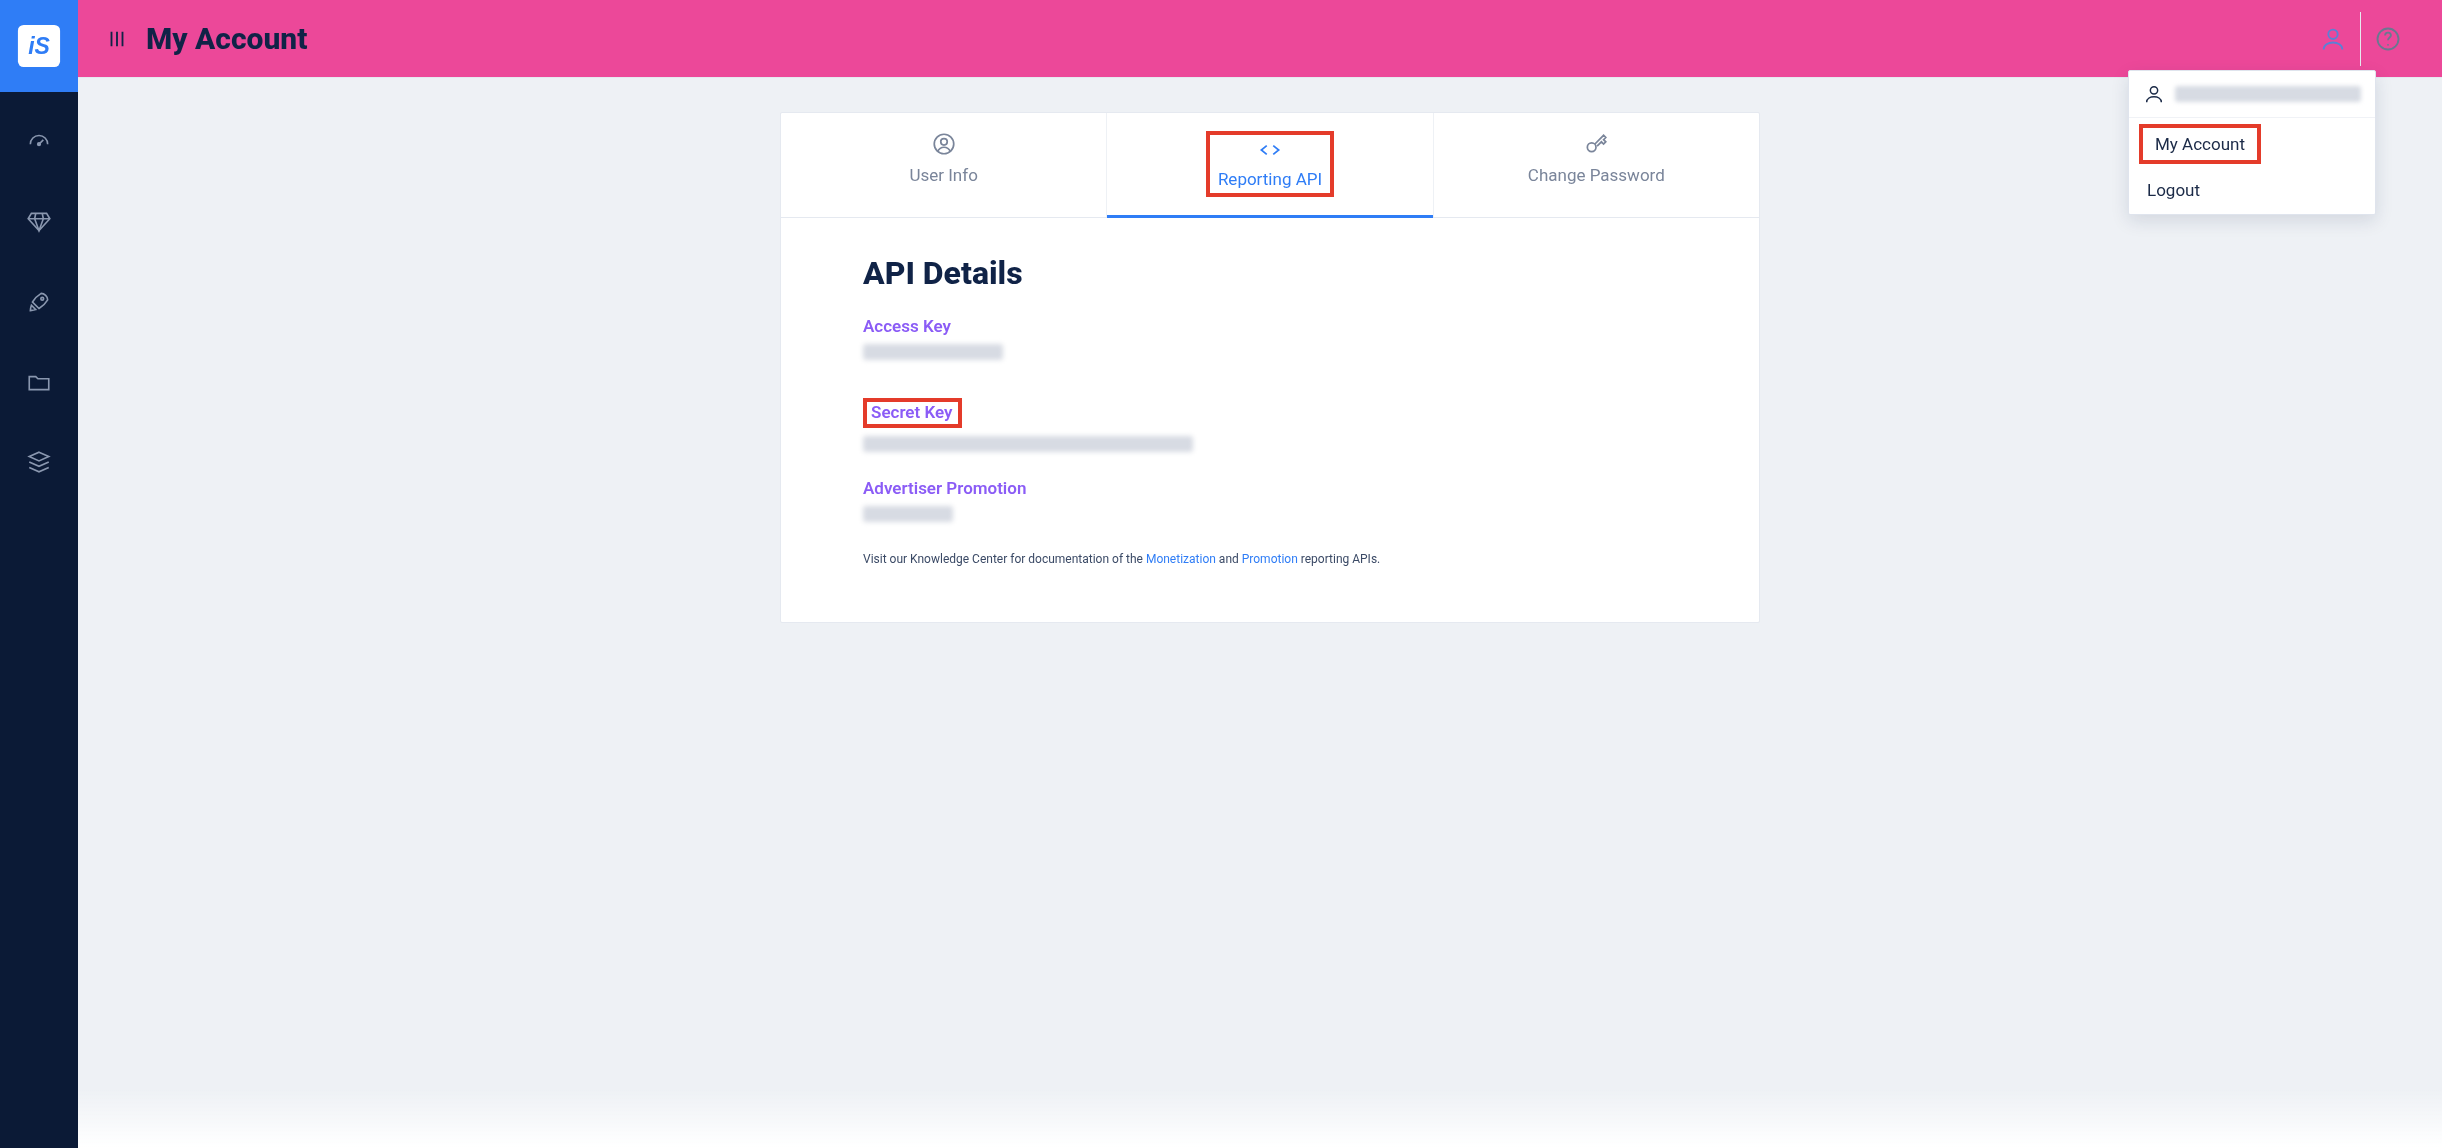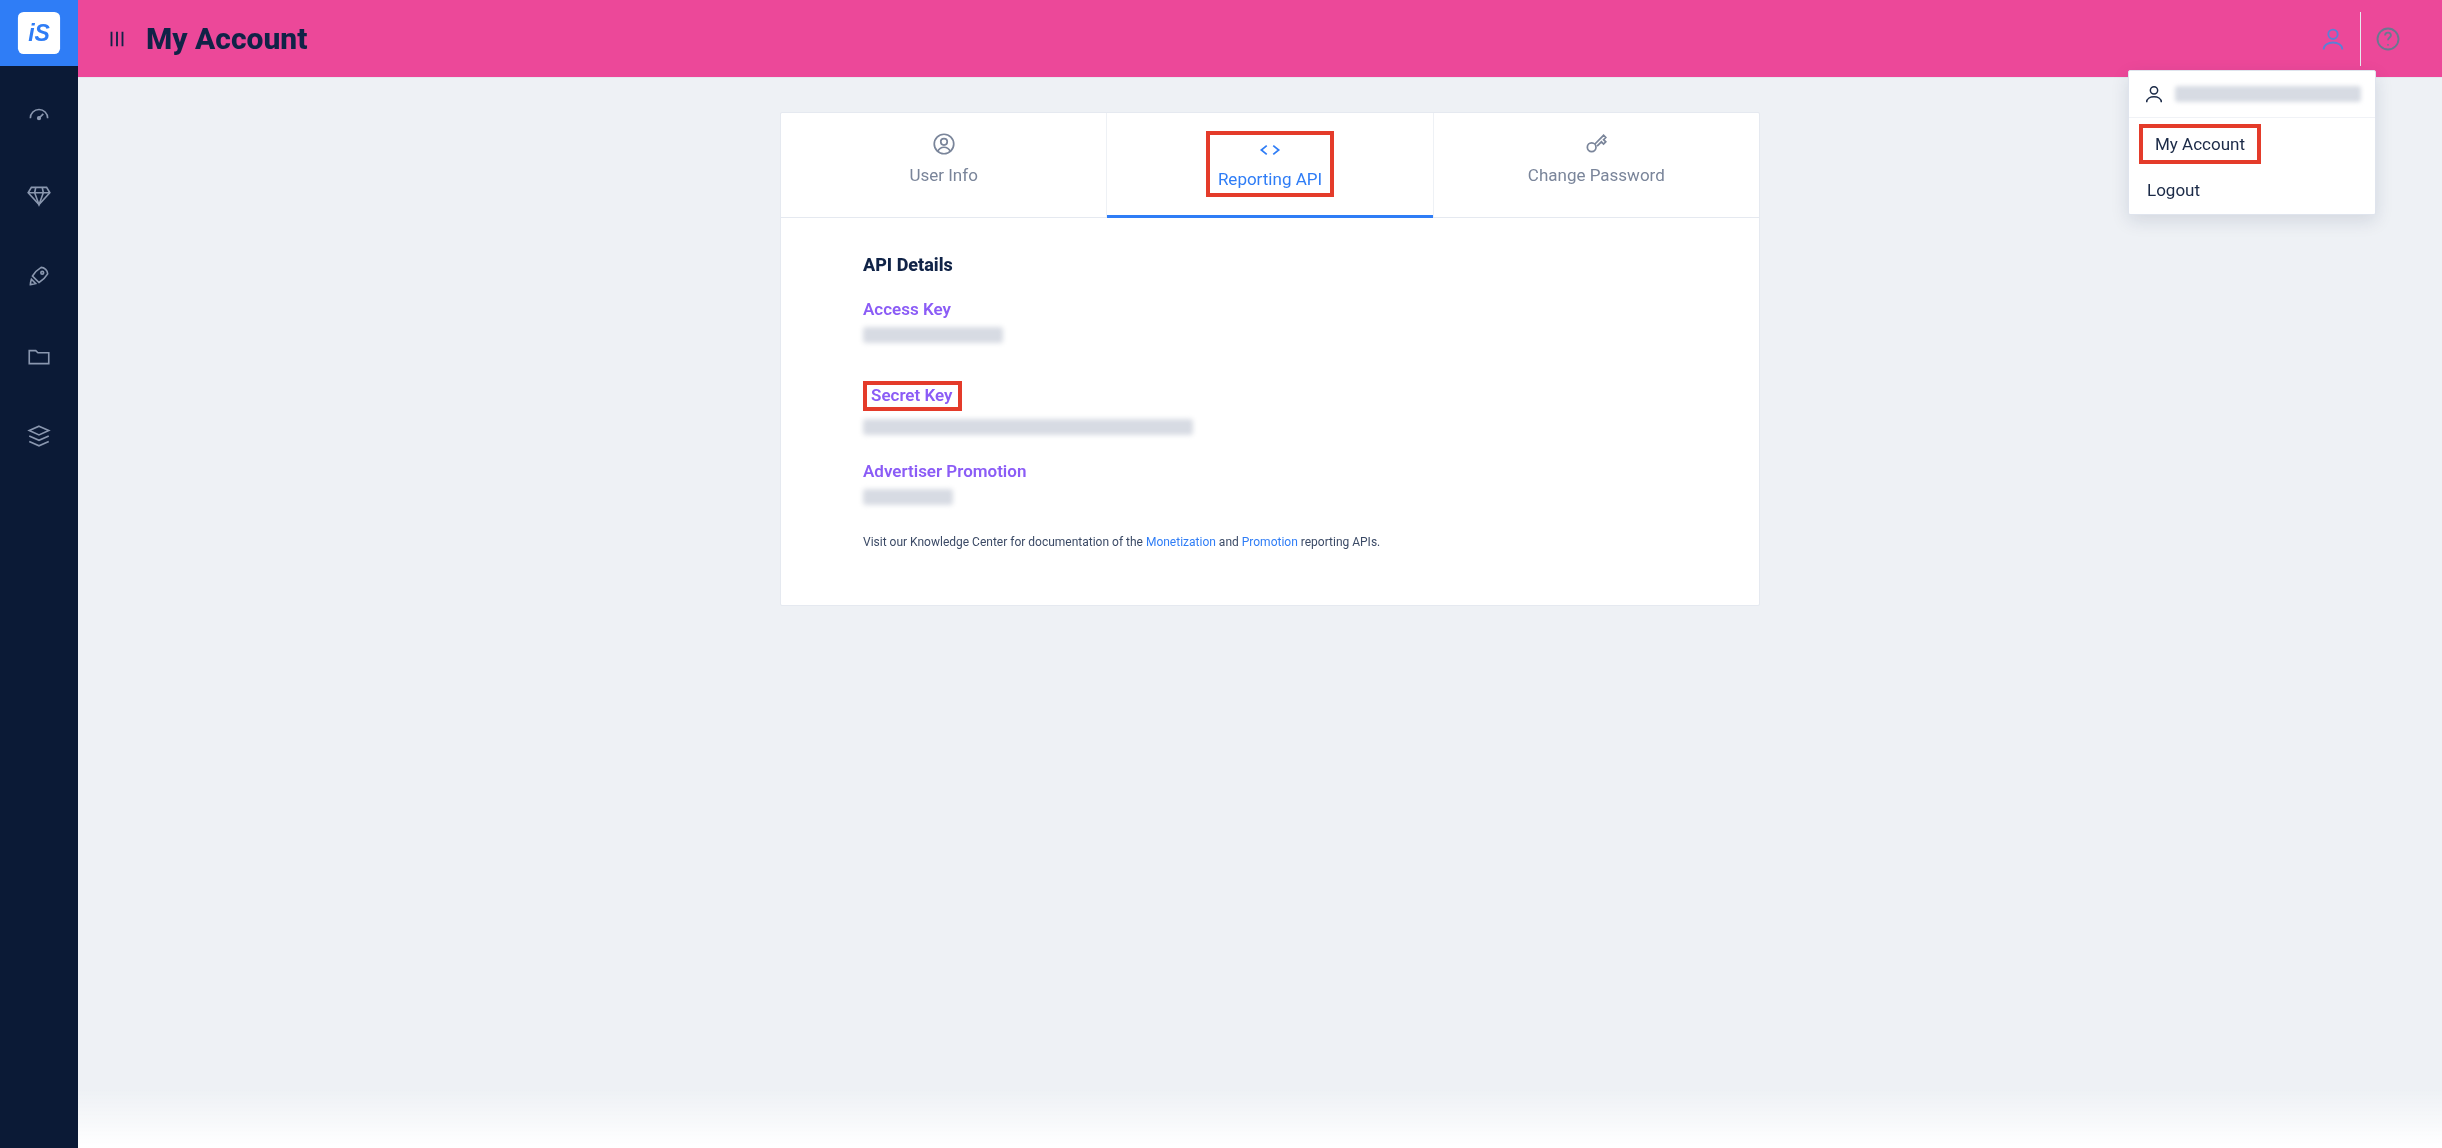--- a/index.html
+++ b/index.html
@@ -15,21 +15,21 @@
   
   .rail {
     width: 78px;
     flex: 0 0 78px;
     background: #0b1a36;
     display: flex;
     flex-direction: column;
     align-items: center;
   }
   .rail .logo {
-    width: 78px; height: 66px;
+    width: 78px; height: 92px;
     background: #2f7df6;
     display: flex; align-items: center; justify-content: center;
   }
   .rail .logo svg { width: 46px; height: 46px; }
   .rail .nav {
     display: flex; flex-direction: column;
     gap: 36px;
     padding-top: 28px;
   }
   .rail .nav-item {
@@ -158,21 +158,21 @@
     border: 4px solid #e43b2a;
     display: inline-block;
     padding: 2px 8px 4px 8px;
   }
   .tab .red-box .inner { display: flex; flex-direction: column; align-items: center; gap: 6px; }
 
   .panel-body {
     padding: 36px 82px 56px 82px;
   }
   .panel-body h2 {
-    font-size: 18px; font-weight: 800; color: #102347;
+    font-size: 32px; font-weight: 800; color: #102347;
     margin-bottom: 24px;
   }
   .field { margin-bottom: 26px; }
   .field .label {
     font-size: 17px; color: #8b5cf6; font-weight: 600;
   }
   .field .value-blur {
     margin-top: 8px; height: 16px; border-radius: 3px;
     background: #d7dbe3; filter: blur(2.5px);
   }

